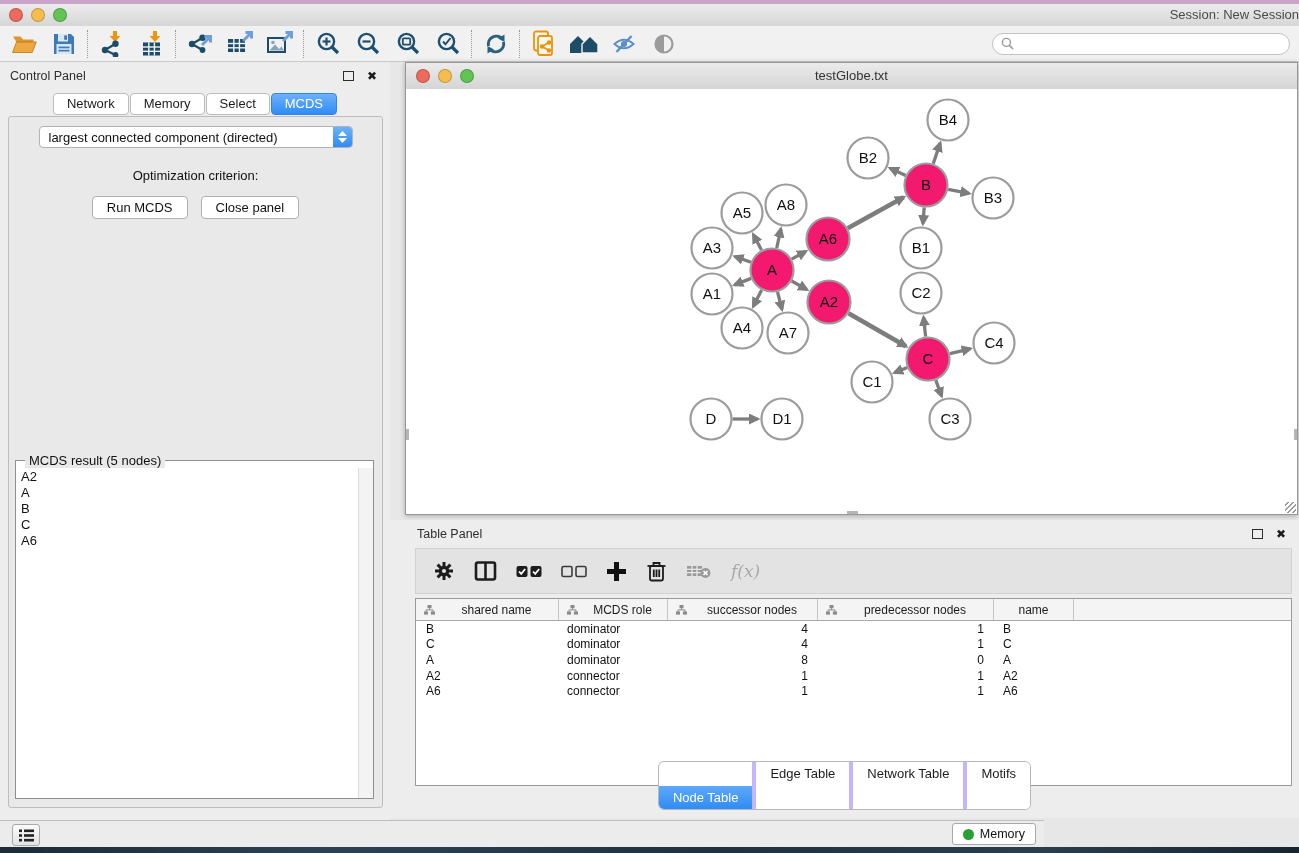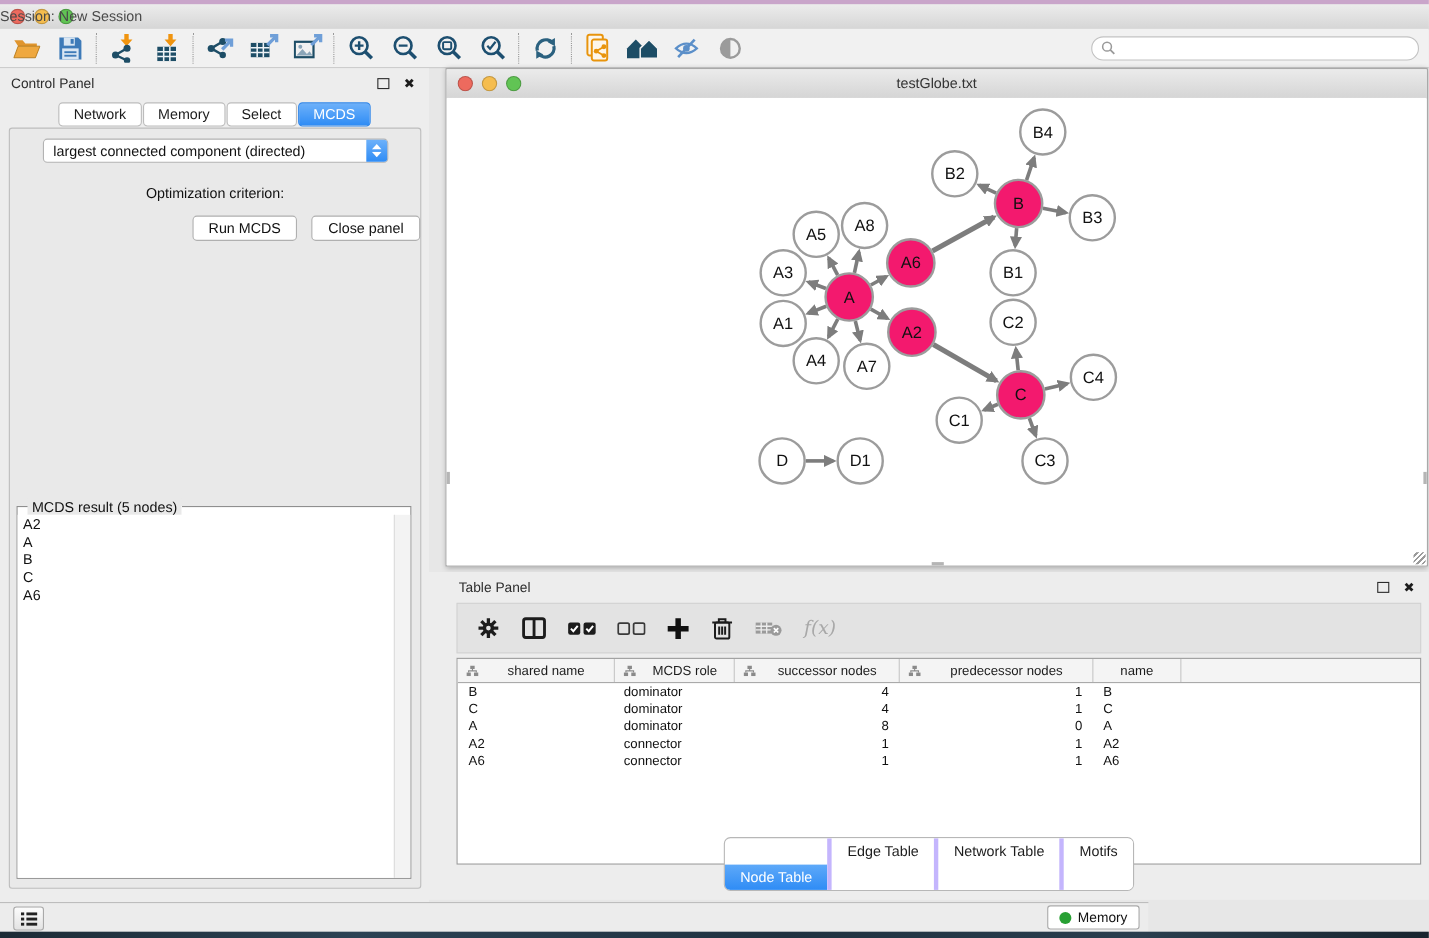--- a/index.html
+++ b/index.html
@@ -9,21 +9,21 @@
     -webkit-font-smoothing:antialiased;
   }
   .abs{position:absolute;}
   
   #wallpaper-top{left:0;top:0;width:1299px;height:4px;background:#c9a5ca;}
   #titlebar{left:0;top:4px;width:1299px;height:22px;
     background:linear-gradient(#ececec,#d6d6d6);border-bottom:1px solid #b2b2b2;}
   .traffic{display:flex;gap:8px;align-items:center;height:100%;padding-left:9px;float:left;}
   .light{width:12px;height:12px;border-radius:50%;border:0.5px solid rgba(0,0,0,.2);}
   .light.red{background:#ed6a5e;} .light.yellow{background:#f5bd4f;} .light.green{background:#61c454;}
-  #titlebar .win-title{position:absolute;left:0;right:0;top:3px;text-align:left;
+  #titlebar .win-title{position:absolute;left:0;right:0;top:3px;text-align:right;
     font-size:13px;color:#4a4a4a;}
   
   #toolbar{left:0;top:26px;width:1299px;height:36px;background:#f1f1f1;
     border-bottom:1px solid #c9c9c9;display:flex;align-items:center;padding-left:4px;box-sizing:border-box;}
   .tb-btn{width:40px;height:32px;display:flex;align-items:center;justify-content:center;flex:0 0 auto;}
   .tb-sep{width:1px;height:28px;border-left:1px dotted #999;margin:0 3px;flex:0 0 auto;}
   #search-wrap{margin-left:auto;margin-right:9px;width:298px;height:22px;border:1px solid #c2c2c2;
     border-radius:12px;background:#fff;display:flex;align-items:center;padding:0 8px;box-sizing:border-box;}
   #search-wrap input{border:none;outline:none;flex:1;font-size:12px;font-family:"Liberation Sans",sans-serif;background:transparent;margin-left:6px;}
   
@@ -38,21 +38,21 @@
     padding:2px 13px;border-radius:4px;line-height:16px;}
   .seg-tab.sel{background:linear-gradient(#6db1fa,#2f8cf5);border-color:#2f86ea;color:#fff;}
   #cp-content{position:absolute;left:8px;right:7px;top:54px;bottom:12px;
     background:#e9e9e9;border:1px solid #bdbdbd;border-radius:3px;}
   #opt-label{margin-top:20px;text-align:center;font-size:13px;color:#111;}
   #criterion-row{margin:9px auto 0 auto;width:314px;height:22px;background:#fff;border:1px solid #b3b3b3;
     border-radius:4px;display:flex;align-items:center;box-sizing:border-box;}
   #criterion-row .sel-text{flex:1;font-size:13px;color:#111;padding-left:9px;white-space:nowrap;overflow:hidden;}
   #criterion-row .stepper{width:19px;height:20px;margin:0;border-radius:0 3px 3px 0;
     background:linear-gradient(#6db1fa,#2f8cf5);display:flex;flex-direction:column;align-items:center;justify-content:center;gap:2px;}
-  #cp-buttons{margin-top:13px;display:flex;justify-content:flex-end;gap:13px;}
+  #cp-buttons{margin-top:13px;display:flex;justify-content:center;gap:13px;}
   .push-btn{background:#fff;border:1px solid #b0b0b0;border-radius:4px;font-size:13px;color:#111;
     padding:2px 14px;line-height:17px;}
   #result-fieldset{position:absolute;left:6px;right:8px;top:336px;bottom:8px;
     border:1px solid #8f8f8f;background:#fff;margin:0;padding:0;}
   #result-fieldset legend{font-size:13px;color:#111;margin-left:9px;padding:0 4px;background:#e9e9e9;}
   #result-list{position:absolute;left:0;right:14px;top:0;bottom:0;background:#fff;padding-top:1px;overflow:hidden;}
   #result-scroll{position:absolute;right:0;top:0;bottom:0;width:14px;background:#f3f3f3;border-left:1px solid #dcdcdc;}
   .result-item{font-size:13px;color:#111;padding:0 5px;line-height:16px;}
   
   #network-window{left:405px;top:62px;width:893px;height:453px;background:#fff;

